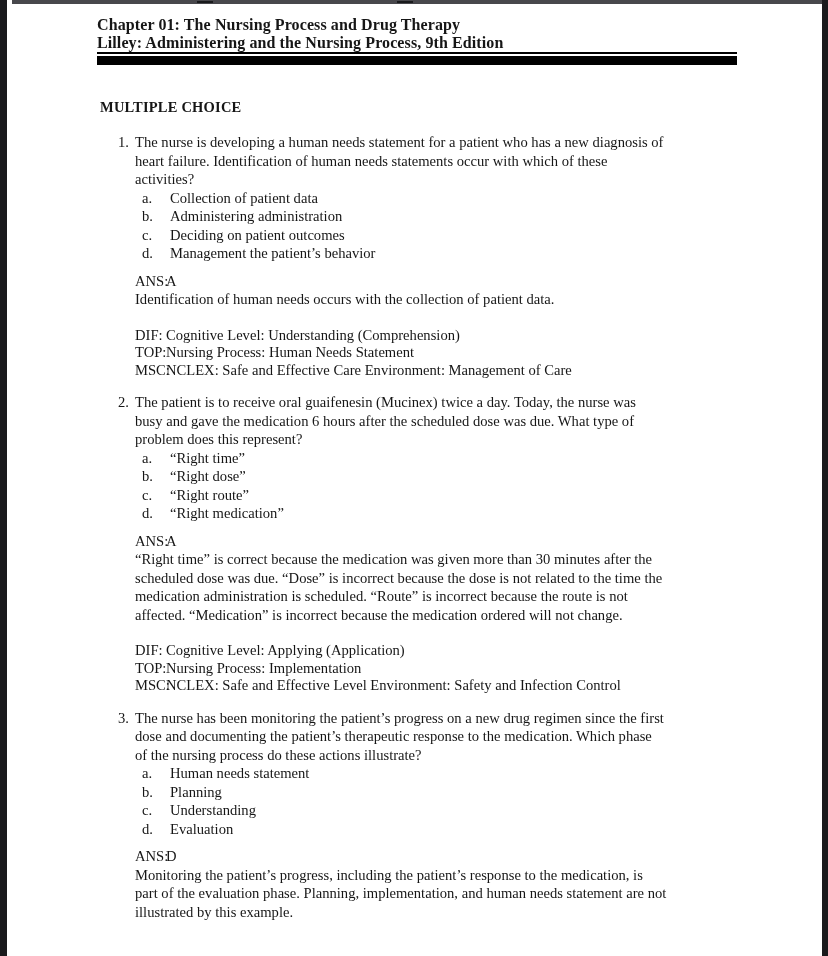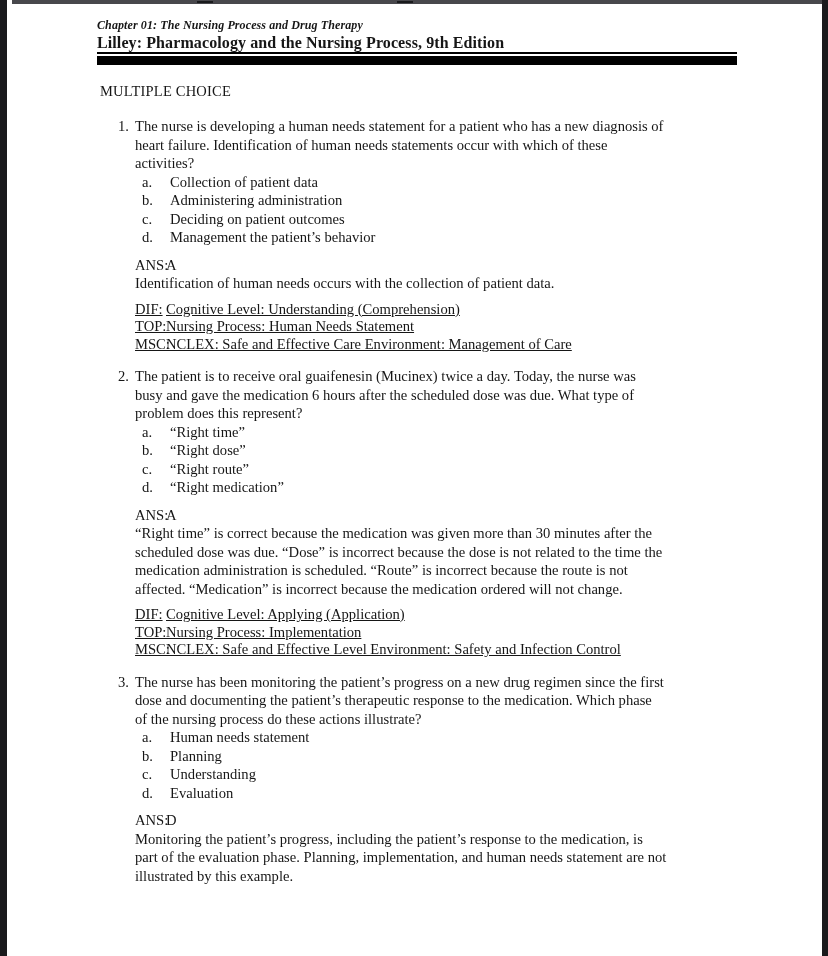--- a/index.html
+++ b/index.html
@@ -14,51 +14,51 @@
   .edge-right { position:absolute; right:0; top:0; width:6px; height:100%; background:var(--edge_bar,#1a1a1c); z-index:5; }
   .top-strip  {
     position:absolute; left:12px; right:6px; top:0; height:4px; z-index:4;
     background:#48484c;
   }
   .top-strip .remnant { position:absolute; top:1px; height:2px; width:16px; background:#191a1c; }
   .top-strip .remnant.r1 { left:185px; }
   .top-strip .remnant.r2 { left:385px; }
 
   .header { margin:16px 0 0 90px; width:640px; }
-  .h1 { font-size:12px; line-height:18px; font-weight:bold; letter-spacing:.1px;font-style:italic; }
+  .h1 { font-size:16px; line-height:18px; font-weight:bold; letter-spacing:.1px; }
   .h2 { font-size:16px; line-height:17px; font-weight:bold; letter-spacing:.1px;
         padding-bottom:1px; border-bottom:2px solid #000; }
   .divider { margin-top:2px; height:9px; background:var(--divider,#000000); }
 
-  .section-title { margin:18px 0 0 93px; font-size:14.5px; font-weight:normal; letter-spacing:.2px; }
+  .section-title { margin:34px 0 0 93px; font-size:14.5px; font-weight:bold; letter-spacing:.2px; }
 
   #questions { margin-top:17px; font-size:14.6px; line-height:18.5px; }
   .question { display:flex; padding-left:111px; margin-bottom:14px; }
   .q-num  { width:17px; flex:none; }
   .q-body { width:600px; flex:none; }
   .q-stem { white-space:pre-line; }
   .option { display:flex; }
   .opt-letter { margin-left:7px; width:28px; flex:none; }
   .opt-text   { flex:1; }
   .ans-line { margin-top:9px; }
   .hang-label { display:inline-block; width:31px; }
   .rationale { white-space:pre-line; }
-  .meta { margin-top:8px;text-decoration:underline; }
+  .meta { margin-top:18px; }
   .meta-line { line-height:17.5px; display:flex; }
   .meta-label { width:31px; flex:none; }
   .meta-value { flex:1; }
 </style>
 </head>
 <body>
 
 <div class="screen">
   <div class="page">
     <div class="header">
       <div class="h1">Chapter 01: The Nursing Process and Drug Therapy</div>
-      <div class="h2">Lilley: Pharmacology and the Nursing Process, 9th Edition</div>
+      <div class="h2">Lilley: Administering and the Nursing Process, 9th Edition</div>
       <div class="divider"></div>
     </div>
     <div class="section-title">MULTIPLE CHOICE</div>
     <div id="questions">
   <div class="question">
     <div class="q-num">1.</div>
     <div class="q-body">
       <div class="q-stem">The nurse is developing a human needs statement for a patient who has a new diagnosis of
 heart failure. Identification of human needs statements occur with which of these
 activities?</div>

